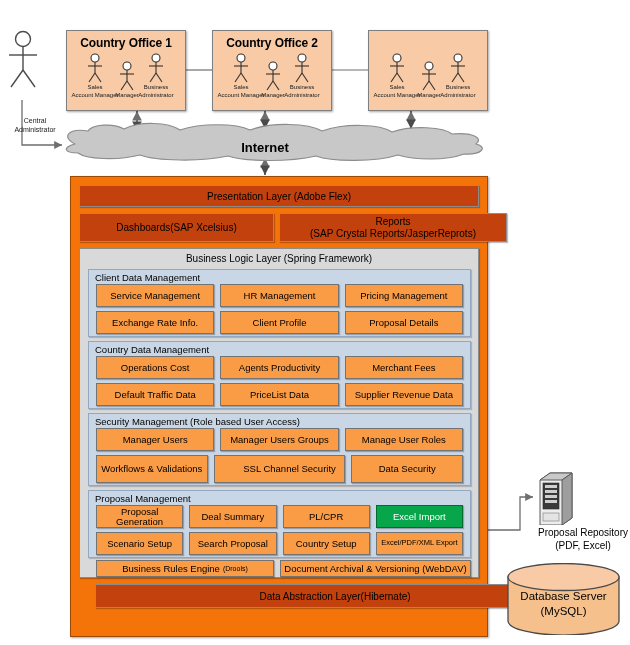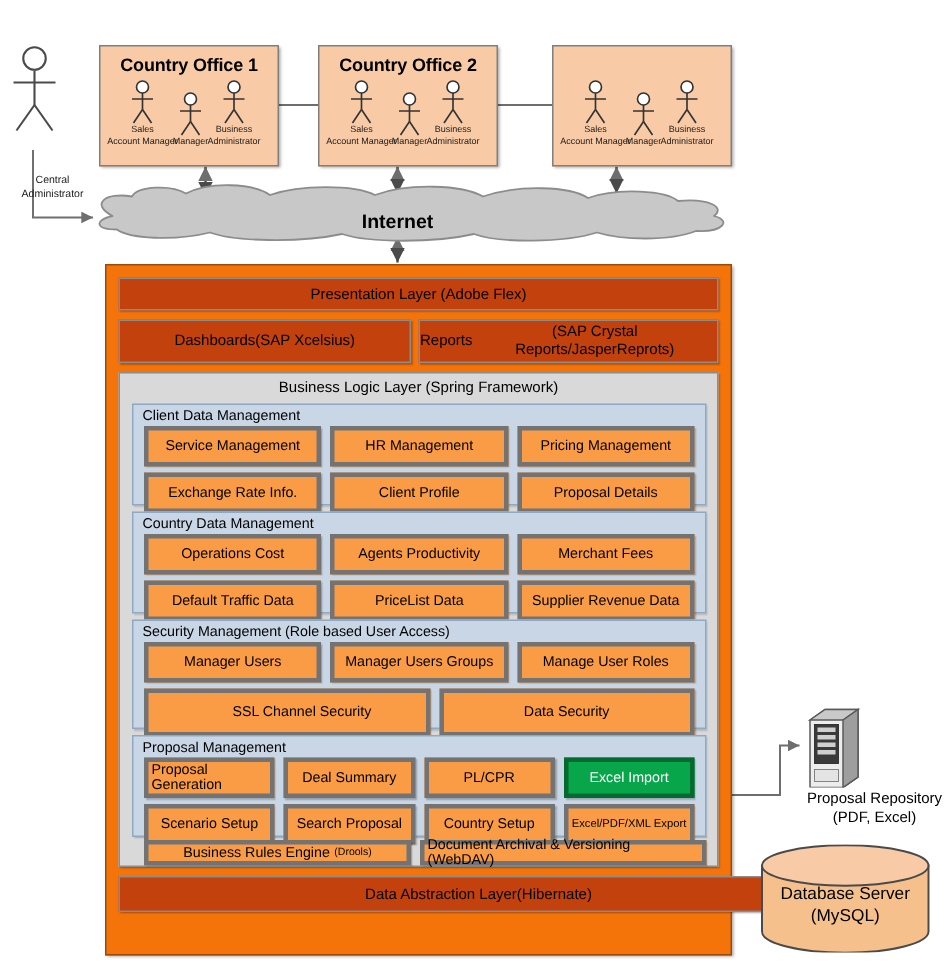--- a/index.html
+++ b/index.html
@@ -77,23 +77,23 @@
   }
   .group-title{
     font-size:9.5px;color:#000;padding:2px 0 1px 6px;
   }
   .tile-row{
     display:flex;gap:6px;padding:0 7px 4px 7px;
   }
   .tile{
     flex:1;
     background:#FA9B46;
-    border:3px solid #737373;
+    border:1px solid #737373;
     display:flex;align-items:center;justify-content:center;
-    text-align:left;
+    text-align:center;
     font-size:9.5px;color:#000;line-height:10px;
     box-shadow:1px 1px 1px rgba(0,0,0,.25);
     height:21px;
     padding:0 2px;
   }
   .tile.green{background:#07A64A;border-color:#046b30;color:#ffffff;}
   .tile.small{font-size:7.5px;line-height:8.5px;}
   .tile .sub{font-size:7px;}
 
   
@@ -295,21 +295,21 @@
 
   <div class="abs orange-frame" style="left:70px;top:176px;width:418px;height:461px;">
 
     <div class="abs grey-bar" style="left:8px;top:8px;width:400px;height:22px;">
       <span>Presentation Layer (Adobe Flex)</span>
     </div>
 
     <div class="abs grey-bar" style="left:8px;top:36px;width:195px;height:29px;">
       <span>Dashboards(SAP Xcelsius)</span>
     </div>
-    <div class="abs grey-bar" style="left:208px;top:36px;width:200px;height:29px;flex-direction:row;line-height:12px;">
+    <div class="abs grey-bar" style="left:208px;top:36px;width:228px;height:29px;flex-direction:column;line-height:12px;">
       <span>Reports</span>
       <span>(SAP Crystal Reports/JasperReprots)</span>
     </div>
 
     <div class="abs grey-panel" style="left:8px;top:71px;width:400px;height:330px;">
       <div class="bll-title">Business Logic Layer (Spring Framework)</div>
 
       <div class="abs group-box" style="left:8px;top:20px;width:383px;height:68px;">
         <div class="group-title">Client  Data Management</div>
         <div class="tile-row">
@@ -339,20 +339,21 @@
       </div>
 
       <div class="abs group-box" style="left:8px;top:164px;width:383px;height:73px;">
         <div class="group-title">Security Management (Role based User Access)</div>
         <div class="tile-row">
           <div class="tile">Manager Users</div>
           <div class="tile">Manager Users Groups</div>
           <div class="tile">Manage User Roles</div>
         </div>
         <div class="tile-row">
+          <div class="tile" style="height:26px;">Workflows &amp; Validations</div>
           <div class="tile" style="height:26px;padding-left:22px;">SSL Channel Security</div>
           <div class="tile" style="height:26px;">Data Security</div>
         </div>
       </div>
 
       <div class="abs group-box" style="left:8px;top:241px;width:383px;height:68px;">
         <div class="group-title">Proposal Management</div>
         <div class="tile-row">
           <div class="tile">Proposal Generation</div>
           <div class="tile">Deal Summary</div>
@@ -369,21 +370,21 @@
 
       <div class="abs tile" style="left:16px;top:311px;width:178px;height:17px;">
         <span>Business Rules Engine</span>
         <span class="sub" style="margin-left:3px;">(Drools)</span>
       </div>
       <div class="abs tile" style="left:200px;top:311px;width:191px;height:17px;">
         <span>Document Archival &amp; Versioning (WebDAV)</span>
       </div>
     </div>
 
-    <div class="abs grey-bar" style="left:8px;top:407px;width:480px;height:24px;">
+    <div class="abs grey-bar" style="left:24px;top:407px;width:480px;height:24px;">
       <span>Data Abstraction Layer(Hibernate)</span>
     </div>
   </div>
 
   <div class="abs" style="left:530px;top:470px;width:130px;height:90px;">
     <svg width="40" height="55" viewBox="0 0 40 55" style="position:absolute;left:6px;top:0;">
       <polygon points="4,10 14,3 36,3 36,48 26,55 4,55" fill="#EDEDED" stroke="#5a5a5a" stroke-width="1"></polygon>
       <polygon points="4,10 14,3 36,3 26,10" fill="#C9C9C9" stroke="#5a5a5a" stroke-width="1"></polygon>
       <polygon points="26,10 36,3 36,48 26,55" fill="#9E9E9E" stroke="#5a5a5a" stroke-width="1"></polygon>
       <rect x="7" y="13" width="16" height="26" fill="#3a3a3a" stroke="#2a2a2a" stroke-width="0.6"></rect>

